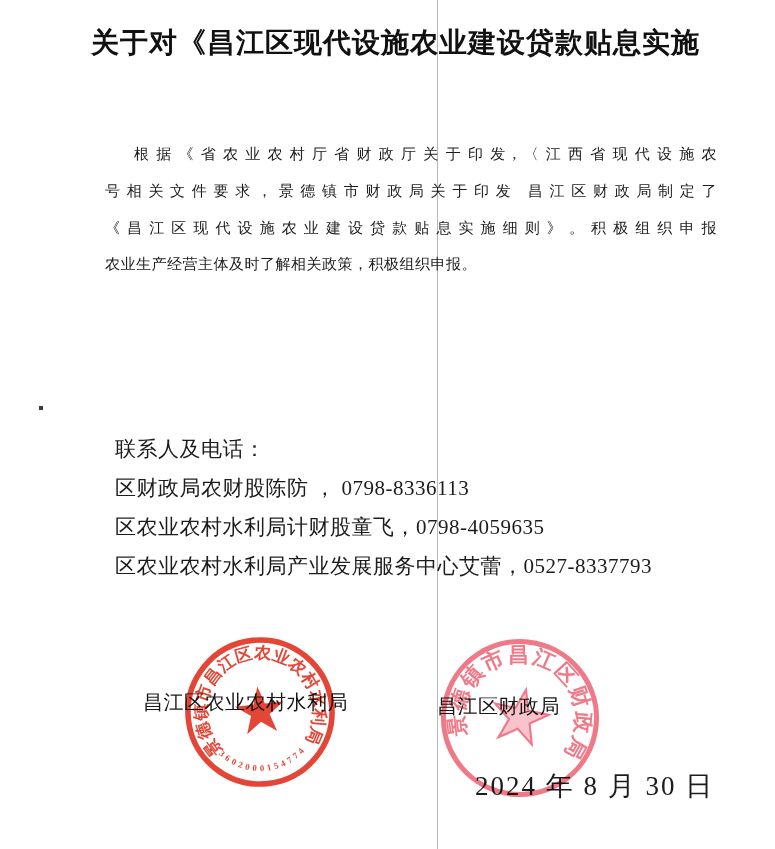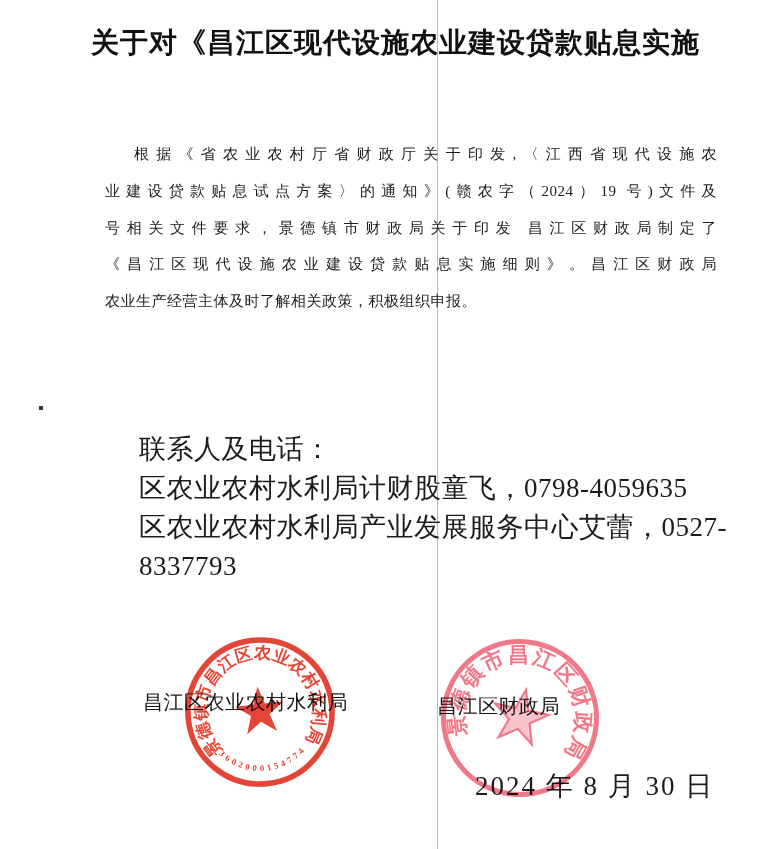--- a/index.html
+++ b/index.html
@@ -54,24 +54,23 @@
     white-space: normal;
     text-align: justify;
     text-align-last: justify;
     text-justify: inter-character;
   }
   .bline.indent { text-indent: 29px; }
   .contact {
     position: absolute;
     left: 115px; top: 430px;
     width: 600px;
-    font-size: 27px;
+    font-size: 21px;
     line-height: 39px;
     letter-spacing: 0.5px;
-    margin-left: 24px;
   }
   .sig-name {
     position: absolute;
     font-size: 20px;
     letter-spacing: 0.5px;
     color: #161616;
     white-space: nowrap;
     z-index: 3;
   }
   .sig-left  { left: 143px; top: 689px; }
@@ -102,28 +101,28 @@
 
   <div class="fold-line"></div>
   <div class="speck"></div>
 
   <h1 class="title">
     <span class="tline">关于对《昌江区现代设施农业建设贷款贴息实施</span>
   </h1>
 
   <div class="body-text">
     <div class="bline just indent">根据《省农业农村厅省财政厅关于印发,〈江西省现代设施农</div>
-    <div class="bline just">业建设贷款贴息试点方案〉的通知》(赣农字（2024）19 号)文件及</div>
     <div class="bline just">号相关文件要求，景德镇市财政局关于印发 昌江区财政局制定了</div>
-    <div class="bline just">《昌江区现代设施农业建设贷款贴息实施细则》。昌江区财政局</div>
+    <div class="bline just">《昌江区现代设施农业建设贷款贴息实施细则》。积极组织申报</div>
     <div class="bline">农业生产经营主体及时了解相关政策，积极组织申报。</div>
   </div>
 
   <div class="contact">
     <div class="cline">联系人及电话：</div>
+    <div class="cline">区财政局农财股陈防 ， 0798-8336113</div>
     <div class="cline">区农业农村水利局计财股童飞，0798-4059635</div>
     <div class="cline">区农业农村水利局产业发展服务中心艾蕾，0527-8337793</div>
   </div>
 
   <div class="sig-name sig-left">昌江区农业农村水利局</div>
   <div class="sig-name sig-right">昌江区财政局</div>
   <div class="doc-date">2024 年 8 月 30 日</div>
 
   <svg class="stamp stamp-left" viewBox="-100 -100 200 200" xmlns="http://www.w3.org/2000/svg">
     <g transform="rotate(-6)">

